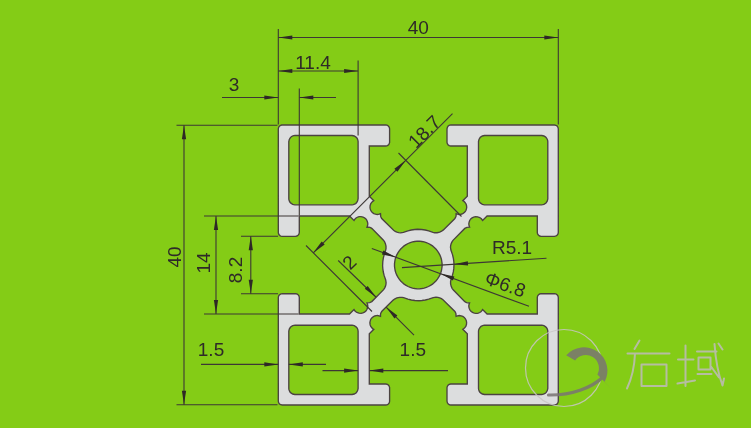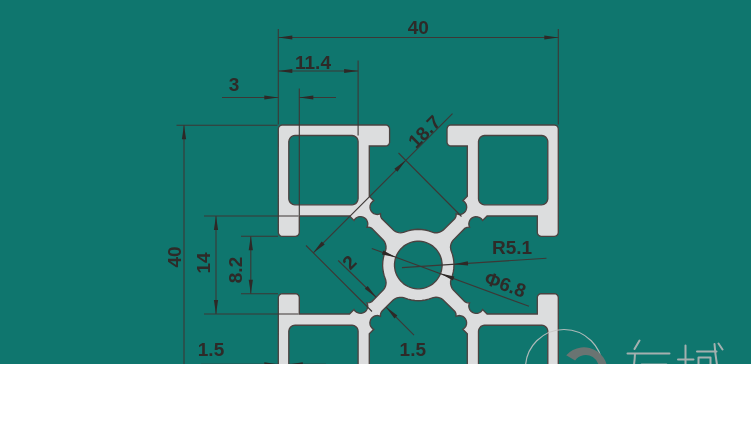--- a/index.html
+++ b/index.html
@@ -1,16 +1,16 @@
 <!DOCTYPE html>
 <html><head>
 <meta charset="utf-8">
 <style>
   html, body { margin: 0; padding: 0; background: #ffffff; }
-  .stage { width: 751px; height: 364px; position: relative; background: #0f766e; overflow: hidden; font-weight: bold; }
+  .stage { width: 751px; height: 428px; position: relative; background: #84cc16; overflow: hidden; }
   svg { display: block; }
   text { font-family: "Liberation Sans", "DejaVu Sans", sans-serif; fill: #2e2a28; }
   .dim-text { font-size: 19px; }
   .dim-line { stroke: #3d3735; stroke-width: 1.1; fill: none; }
   .ext-line { stroke: #3d3735; stroke-width: 1.1; fill: none; }
   .arrow { fill: #2e2826; stroke: none; }
   .profile { fill: #dcddde; stroke: #4b4341; stroke-width: 1.35; }
   .wm { opacity: 0.85; }
 </style>
 </head>

